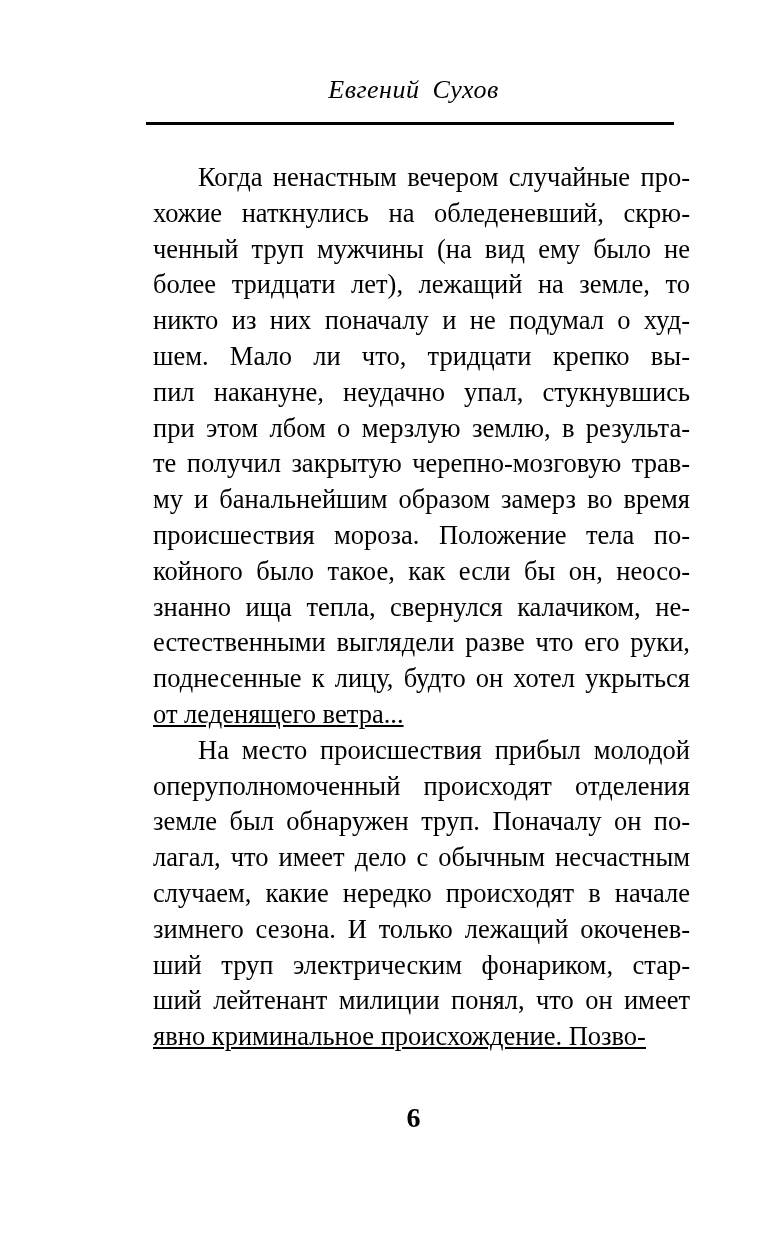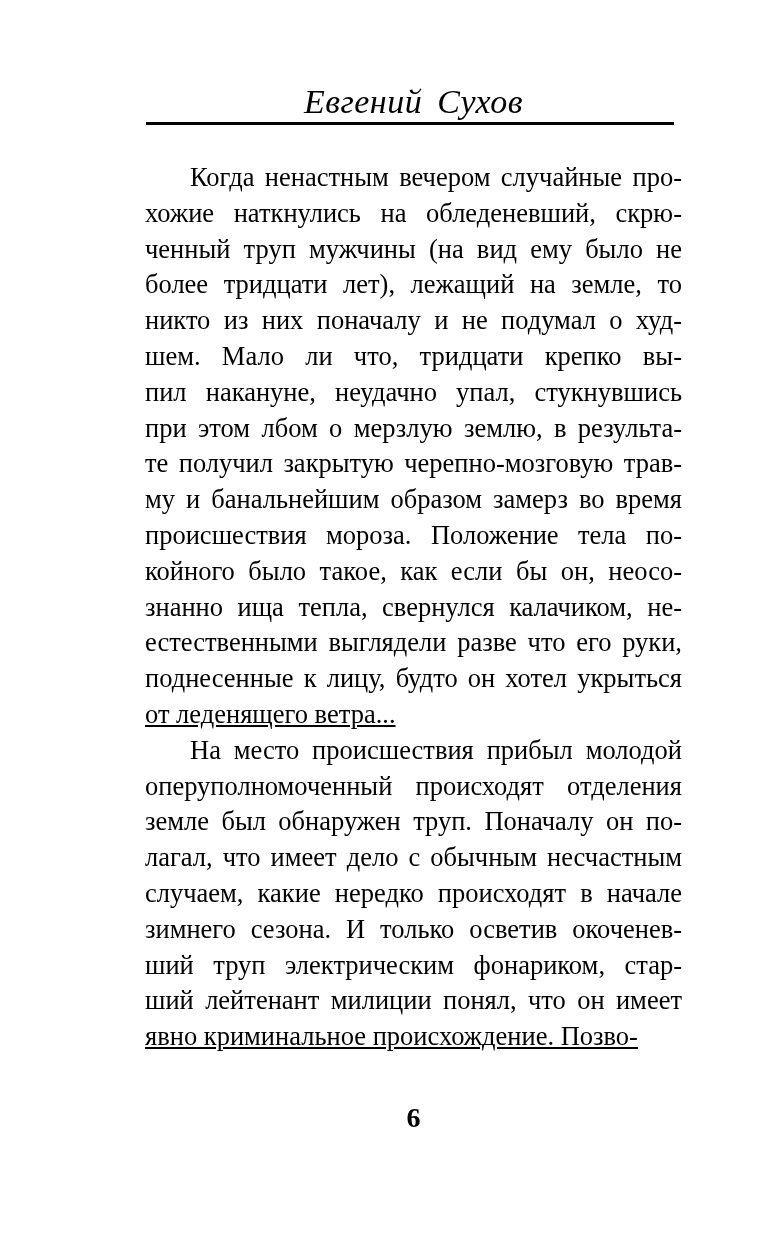--- a/index.html
+++ b/index.html
@@ -13,43 +13,43 @@
     position: relative;
     width: 768px;
     height: 1240px;
     background: var(--bg-color);
     color: var(--text-color);
     font-family: "Liberation Serif", "DejaVu Serif", serif;
     overflow: hidden;
   }
   .running-head {
     position: absolute;
-    top: 87px;
+    top: 75px;
     left: 145px;
     width: 537px;
     text-align: center;
     font-style: italic;
-    font-size: 34px;
+    font-size: 26px;
     line-height: 30px;
     letter-spacing: 0.5px;
     word-spacing: 6px;
     color: var(--text-color);
   }
   .header-rule {
     position: absolute;
     top: 122px;
     left: 146px;
     width: 528px;
     height: 3px;
     background: var(--rule-color);
   }
   .body-text {
     position: absolute;
     top: 160px;
-    left: 145px;
+    left: 153px;
     width: 537px;
   }
   .line {
     height: 35.8px;
     line-height: 35.8px;
     font-size: 26.5px;
     text-align: justify;
     text-align-last: justify;
     overflow: hidden;
     white-space: normal;
@@ -91,21 +91,21 @@
       <div class="line">койного было такое, как если бы он, неосо-</div>
       <div class="line">знанно ища тепла, свернулся калачиком, не-</div>
       <div class="line">естественными выглядели разве что его руки,</div>
       <div class="line">поднесенные к лицу, будто он хотел укрыться</div>
       <div class="line last">от леденящего ветра...</div>
       <div class="line first">На место происшествия прибыл молодой</div>
       <div class="line">оперуполномоченный происходят отделения</div>
       <div class="line">земле был обнаружен труп. Поначалу он по-</div>
       <div class="line">лагал, что имеет дело с обычным несчастным</div>
       <div class="line">случаем, какие нередко происходят в начале</div>
-      <div class="line">зимнего сезона. И только осветив окоченев-</div>
+      <div class="line">зимнего сезона. И только лежащий окоченев-</div>
       <div class="line">ший труп электрическим фонариком, стар-</div>
       <div class="line">ший лейтенант милиции понял, что он имеет</div>
       <div class="line last">явно криминальное происхождение. Позво-</div>
     </div>
 
   <div class="page-number">6</div>
 
 </div>
 
 </body></html>

